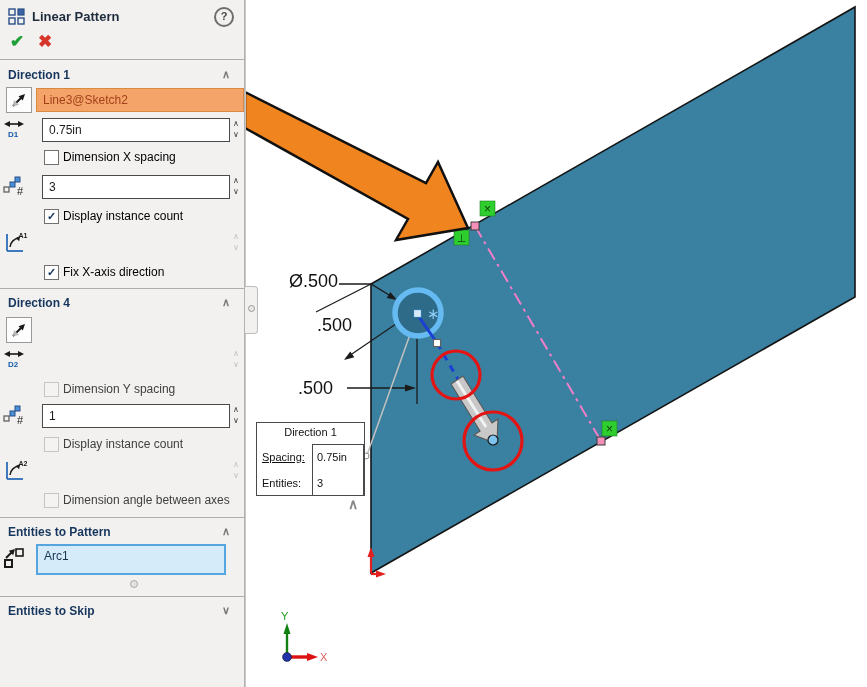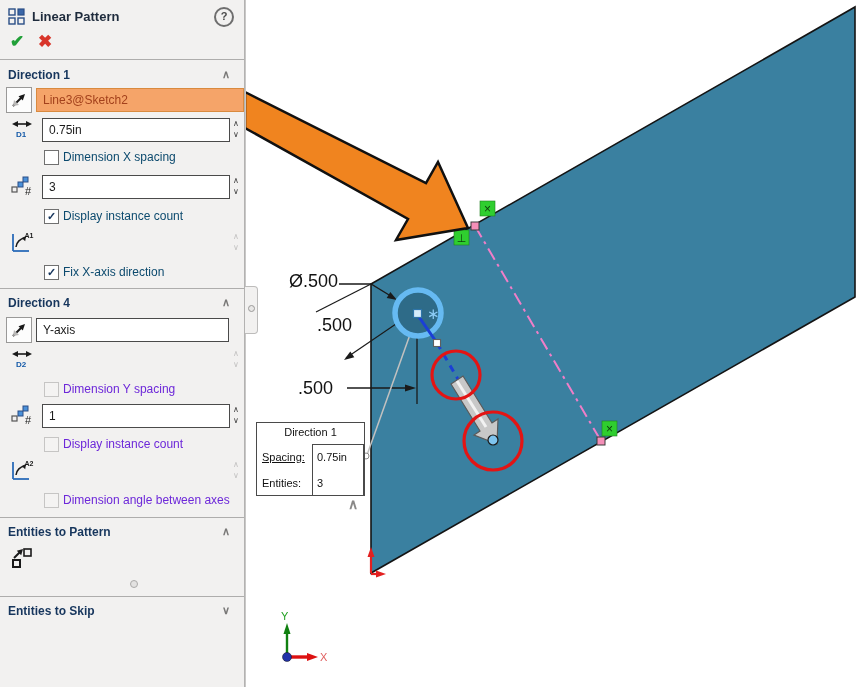--- a/index.html
+++ b/index.html
@@ -18,34 +18,34 @@
   .p-title{position:absolute;left:32px;top:9px;font-size:13px;font-weight:bold;color:#1E2B3C;}
   .title-icon{position:absolute;left:7px;top:7px;}
   .help{position:absolute;left:214px;top:7px;width:16px;height:16px;border:2px solid #6E6E6E;
         border-radius:50%;color:#4A4A4A;font-size:11px;font-weight:bold;text-align:center;line-height:15px;}
   .ok{position:absolute;left:10px;top:31px;color:#21A038;font-size:17px;font-weight:bold;}
   .cancel{position:absolute;left:38px;top:31px;color:#D8352A;font-size:17px;font-weight:bold;}
   .hr{position:absolute;left:0;width:244px;height:0;border-top:1px solid #AEADAC;}
   .sec-h{position:absolute;left:8px;font-size:12px;font-weight:bold;color:#17365D;}
   .sec-chev{position:absolute;left:222px;font-size:11px;font-weight:bold;color:#7A7978;}
 
-  .icn-cell{position:absolute;left:2px;width:32px;height:24px;text-align:right;}
+  .icn-cell{position:absolute;left:2px;width:32px;height:24px;text-align:left;}
   .ref-btn{position:absolute;left:6px;width:24px;height:24px;background:#FDFDFD;border:1px solid #9A9998;}
   .fld{position:absolute;height:22px;border:1px solid #4A4A4A;background:#FFFFFF;
        font-size:12px;color:#1A1A1A;line-height:22px;padding-left:6px;box-sizing:content-box;}
   .fld.sel{background:#F5A469;border-color:#D98A3F;color:#A3411C;}
   .fld.dis{background:#D8D7D6;border-color:#B5B4B3;color:#82817F;}
   .spin{position:absolute;left:229px;width:14px;height:24px;font-size:8px;line-height:11px;
         text-align:center;color:#3A3A3A;}
   .spin.dis{color:#C2C1C0;}
   .cb{position:absolute;left:44px;width:13px;height:13px;border:1px solid #707070;background:#fff;
       font-size:11px;line-height:12px;text-align:center;color:#17365D;font-weight:bold;}
   .cb.dis{border-color:#C6C5C4;background:#F4F3F2;}
-  .cb-lab{position:absolute;left:63px;font-size:12px;color:#0c4a6e;}
-  .cb-lab.dis{color:#6d28d9;}
+  .cb-lab{position:absolute;left:63px;font-size:12px;color:#000000;}
+  .cb-lab.dis{color:#404040;}
   .listbox{position:absolute;left:36px;top:544px;width:190px;height:31px;background:#D6EBF9;
            border:2px solid #55A6DE;font-size:12px;color:#16344F;padding:3px 0 0 6px;box-sizing:border-box;}
   .grip-dot{position:absolute;left:130px;top:580px;width:6px;height:6px;border-radius:50%;
             border:1px solid #ABAAA9;background:#E3E2E1;}
 
   
   .gfx{position:absolute;left:0;top:0;z-index:1;}
   .callout{position:absolute;left:256px;top:422px;width:107px;height:72px;background:#FFFFFF;
            border:1px solid #4A4A4A;z-index:3;font-size:11px;color:#111;}
   .callout .ttl{position:absolute;left:0;top:3px;width:100%;text-align:center;}
@@ -241,21 +241,20 @@
     <div class="sec-h" style="top:296px">Direction 4</div>
     <div class="sec-chev" style="top:296px">∧</div>
 
     <div class="ref-btn" style="top:317px">
       <svg width="24" height="24" viewBox="0 0 24 24">
         <line x1="6" y1="18" x2="16" y2="8" stroke="#1A1A1A" stroke-width="2"></line>
         <polygon points="18,6 11.5,8.2 15.8,12.5" fill="#1A1A1A"></polygon>
         <polygon points="6,18 12,17 7,12" fill="#B9B8B7"></polygon>
       </svg>
     </div>
-    <div class="fld" style="left:36px;top:318px;width:185px">Y-axis</div>
 
     <div class="icn-cell" style="top:347px">
       <svg width="24" height="24" viewBox="0 0 24 24">
         <line x1="4" y1="7" x2="20" y2="7" stroke="#1A1A1A" stroke-width="1.6"></line>
         <polygon points="2,7 8,4 8,10" fill="#1A1A1A"></polygon>
         <polygon points="22,7 16,4 16,10" fill="#1A1A1A"></polygon>
         <text x="11" y="20" font-size="8" font-weight="bold" fill="#1459A8" text-anchor="middle">D2</text>
       </svg>
     </div>
     <div class="spin dis" style="top:348px">
@@ -306,20 +305,23 @@
     <div class="sec-chev" style="top:525px">∧</div>
 
     <div class="icn-cell" style="top:546px">
       <svg width="24" height="24" viewBox="0 0 24 24">
         <line x1="4" y1="12" x2="11" y2="5" stroke="#1A1A1A" stroke-width="2"></line>
         <polygon points="13,3 6.8,4.8 11.2,9.2" fill="#1A1A1A"></polygon>
         <rect x="14" y="3" width="7" height="7" fill="none" stroke="#1A1A1A" stroke-width="1.6"></rect>
         <rect x="3" y="14" width="7" height="7" fill="none" stroke="#1A1A1A" stroke-width="2"></rect>
       </svg>
     </div>
+    <div class="listbox">
+      <div>Arc1</div>
+    </div>
     <div class="grip-dot"></div>
 
     <div class="hr" style="top:596px"></div>
 
     <div class="sec-h" style="top:604px">Entities to Skip</div>
     <div class="sec-chev" style="top:604px">∨</div>
   </div>
 
   <div class="splitter"></div>
   <div class="fly-tab">

